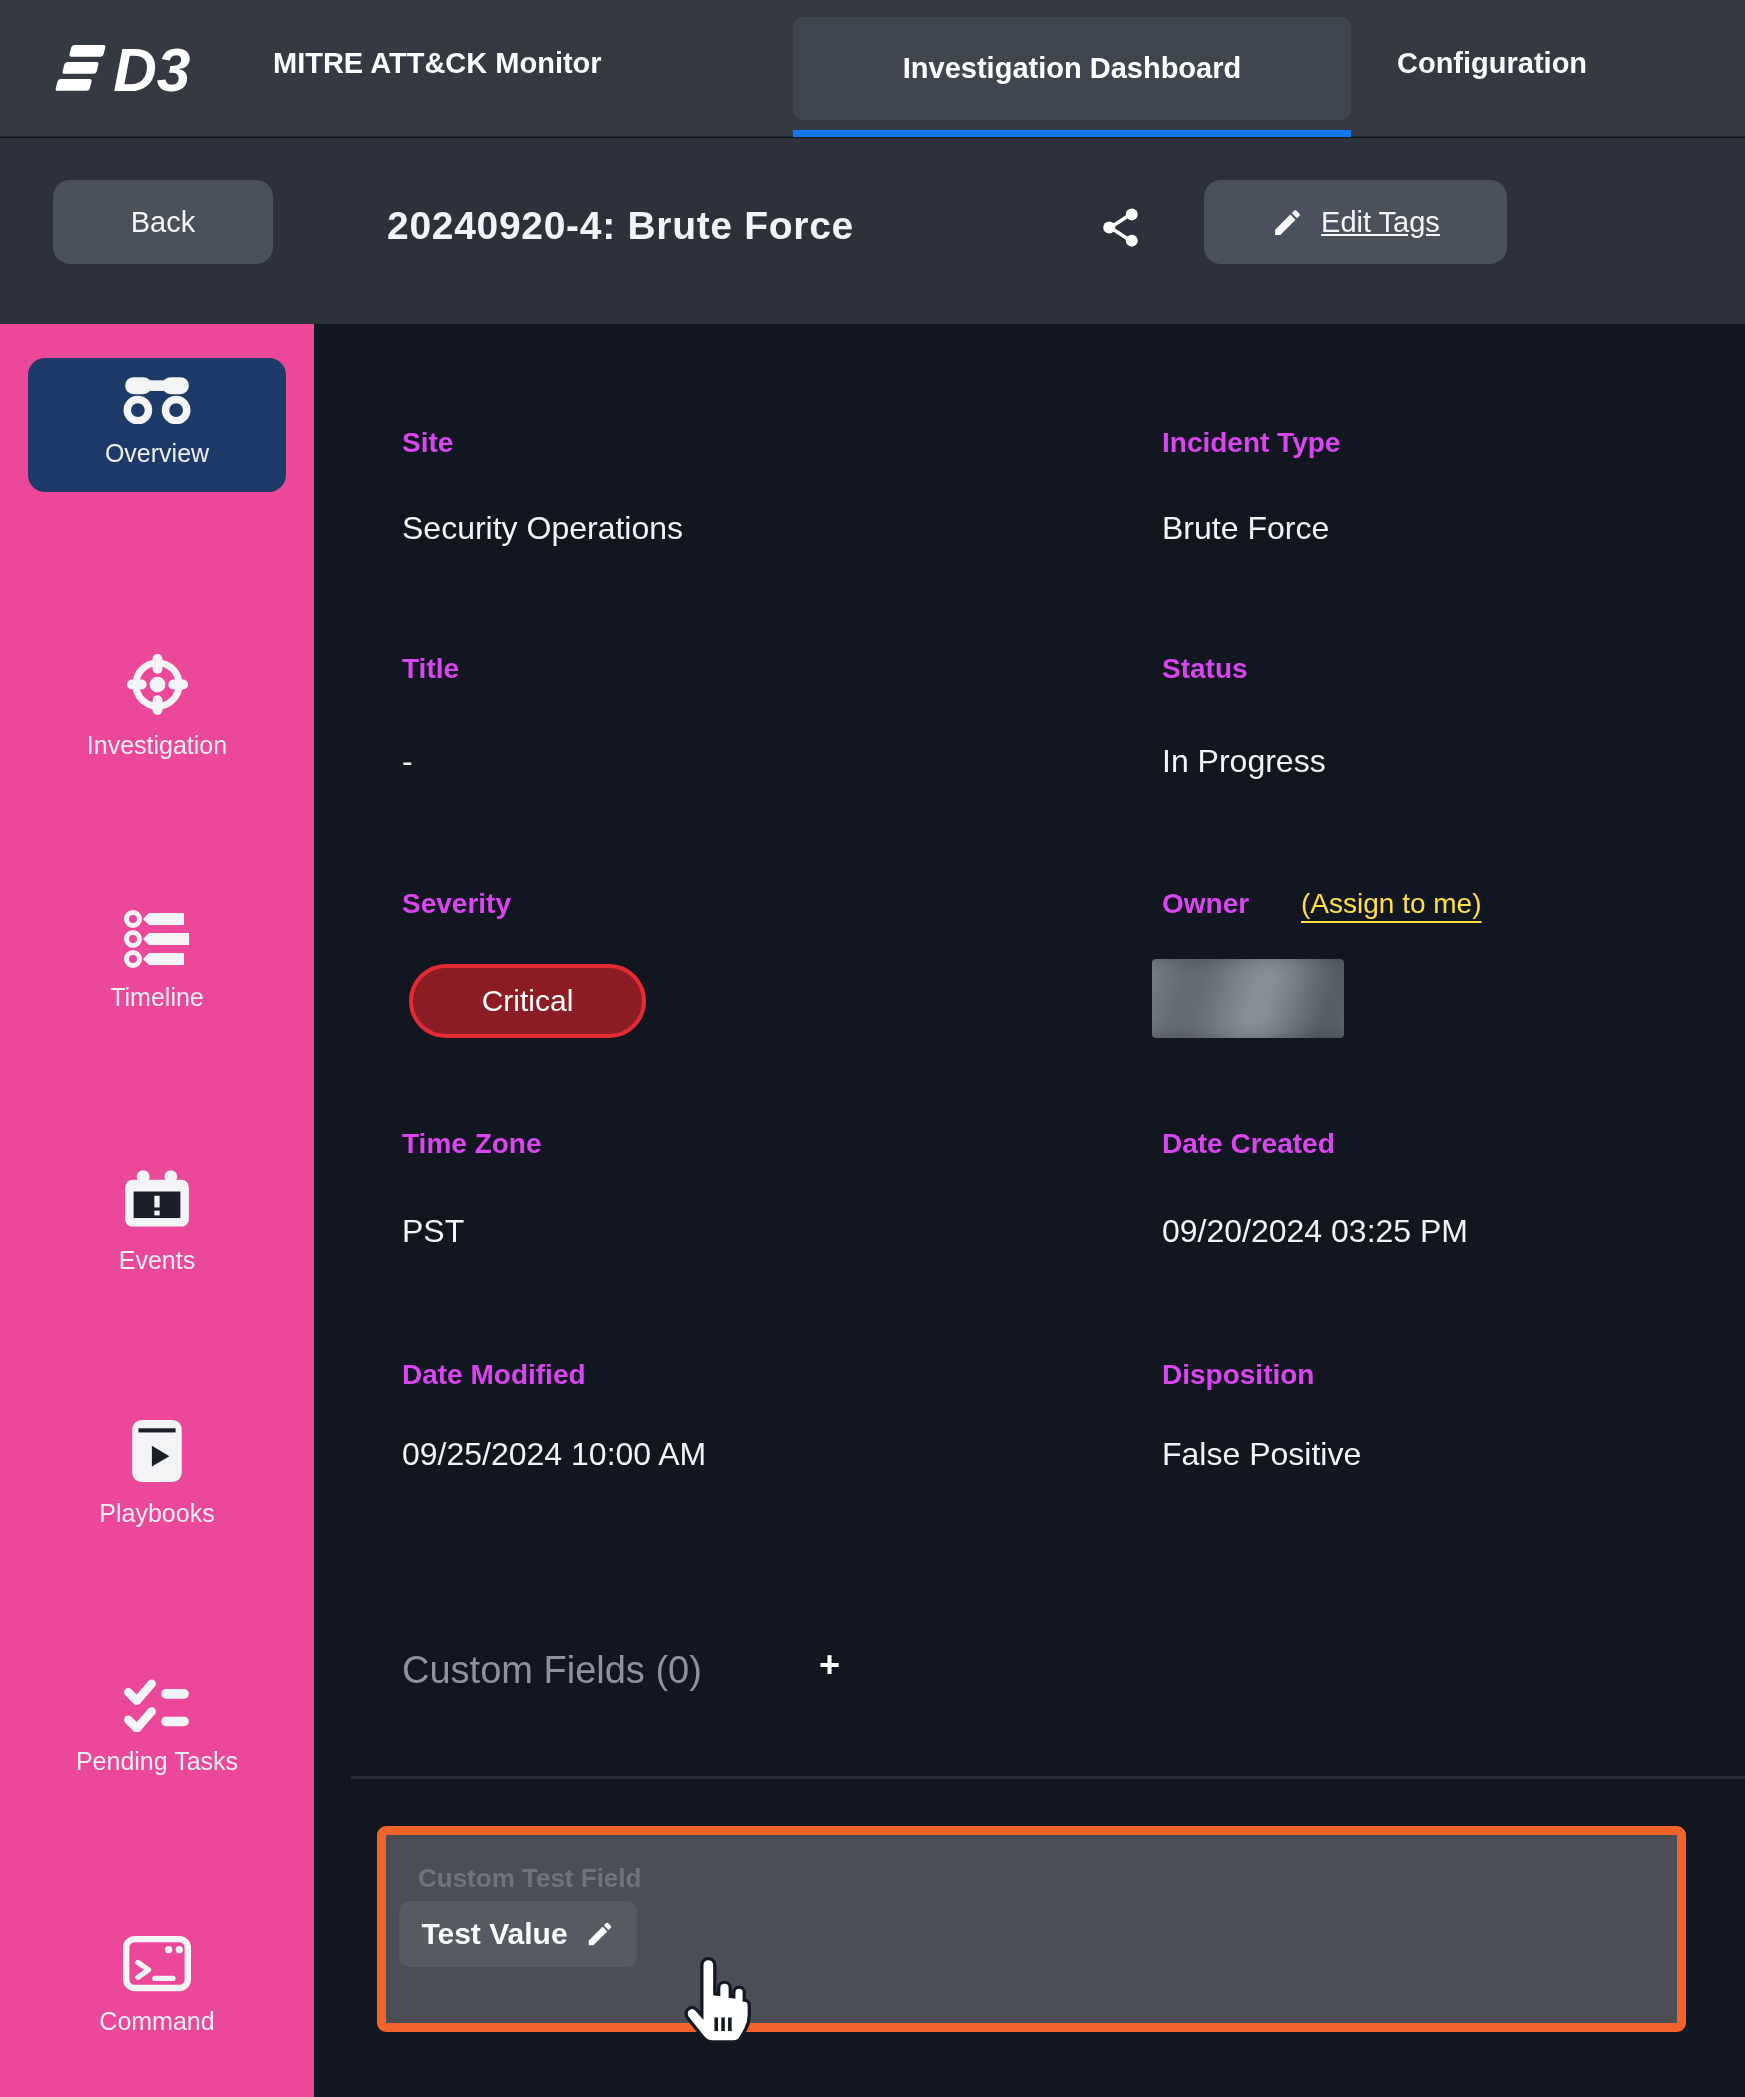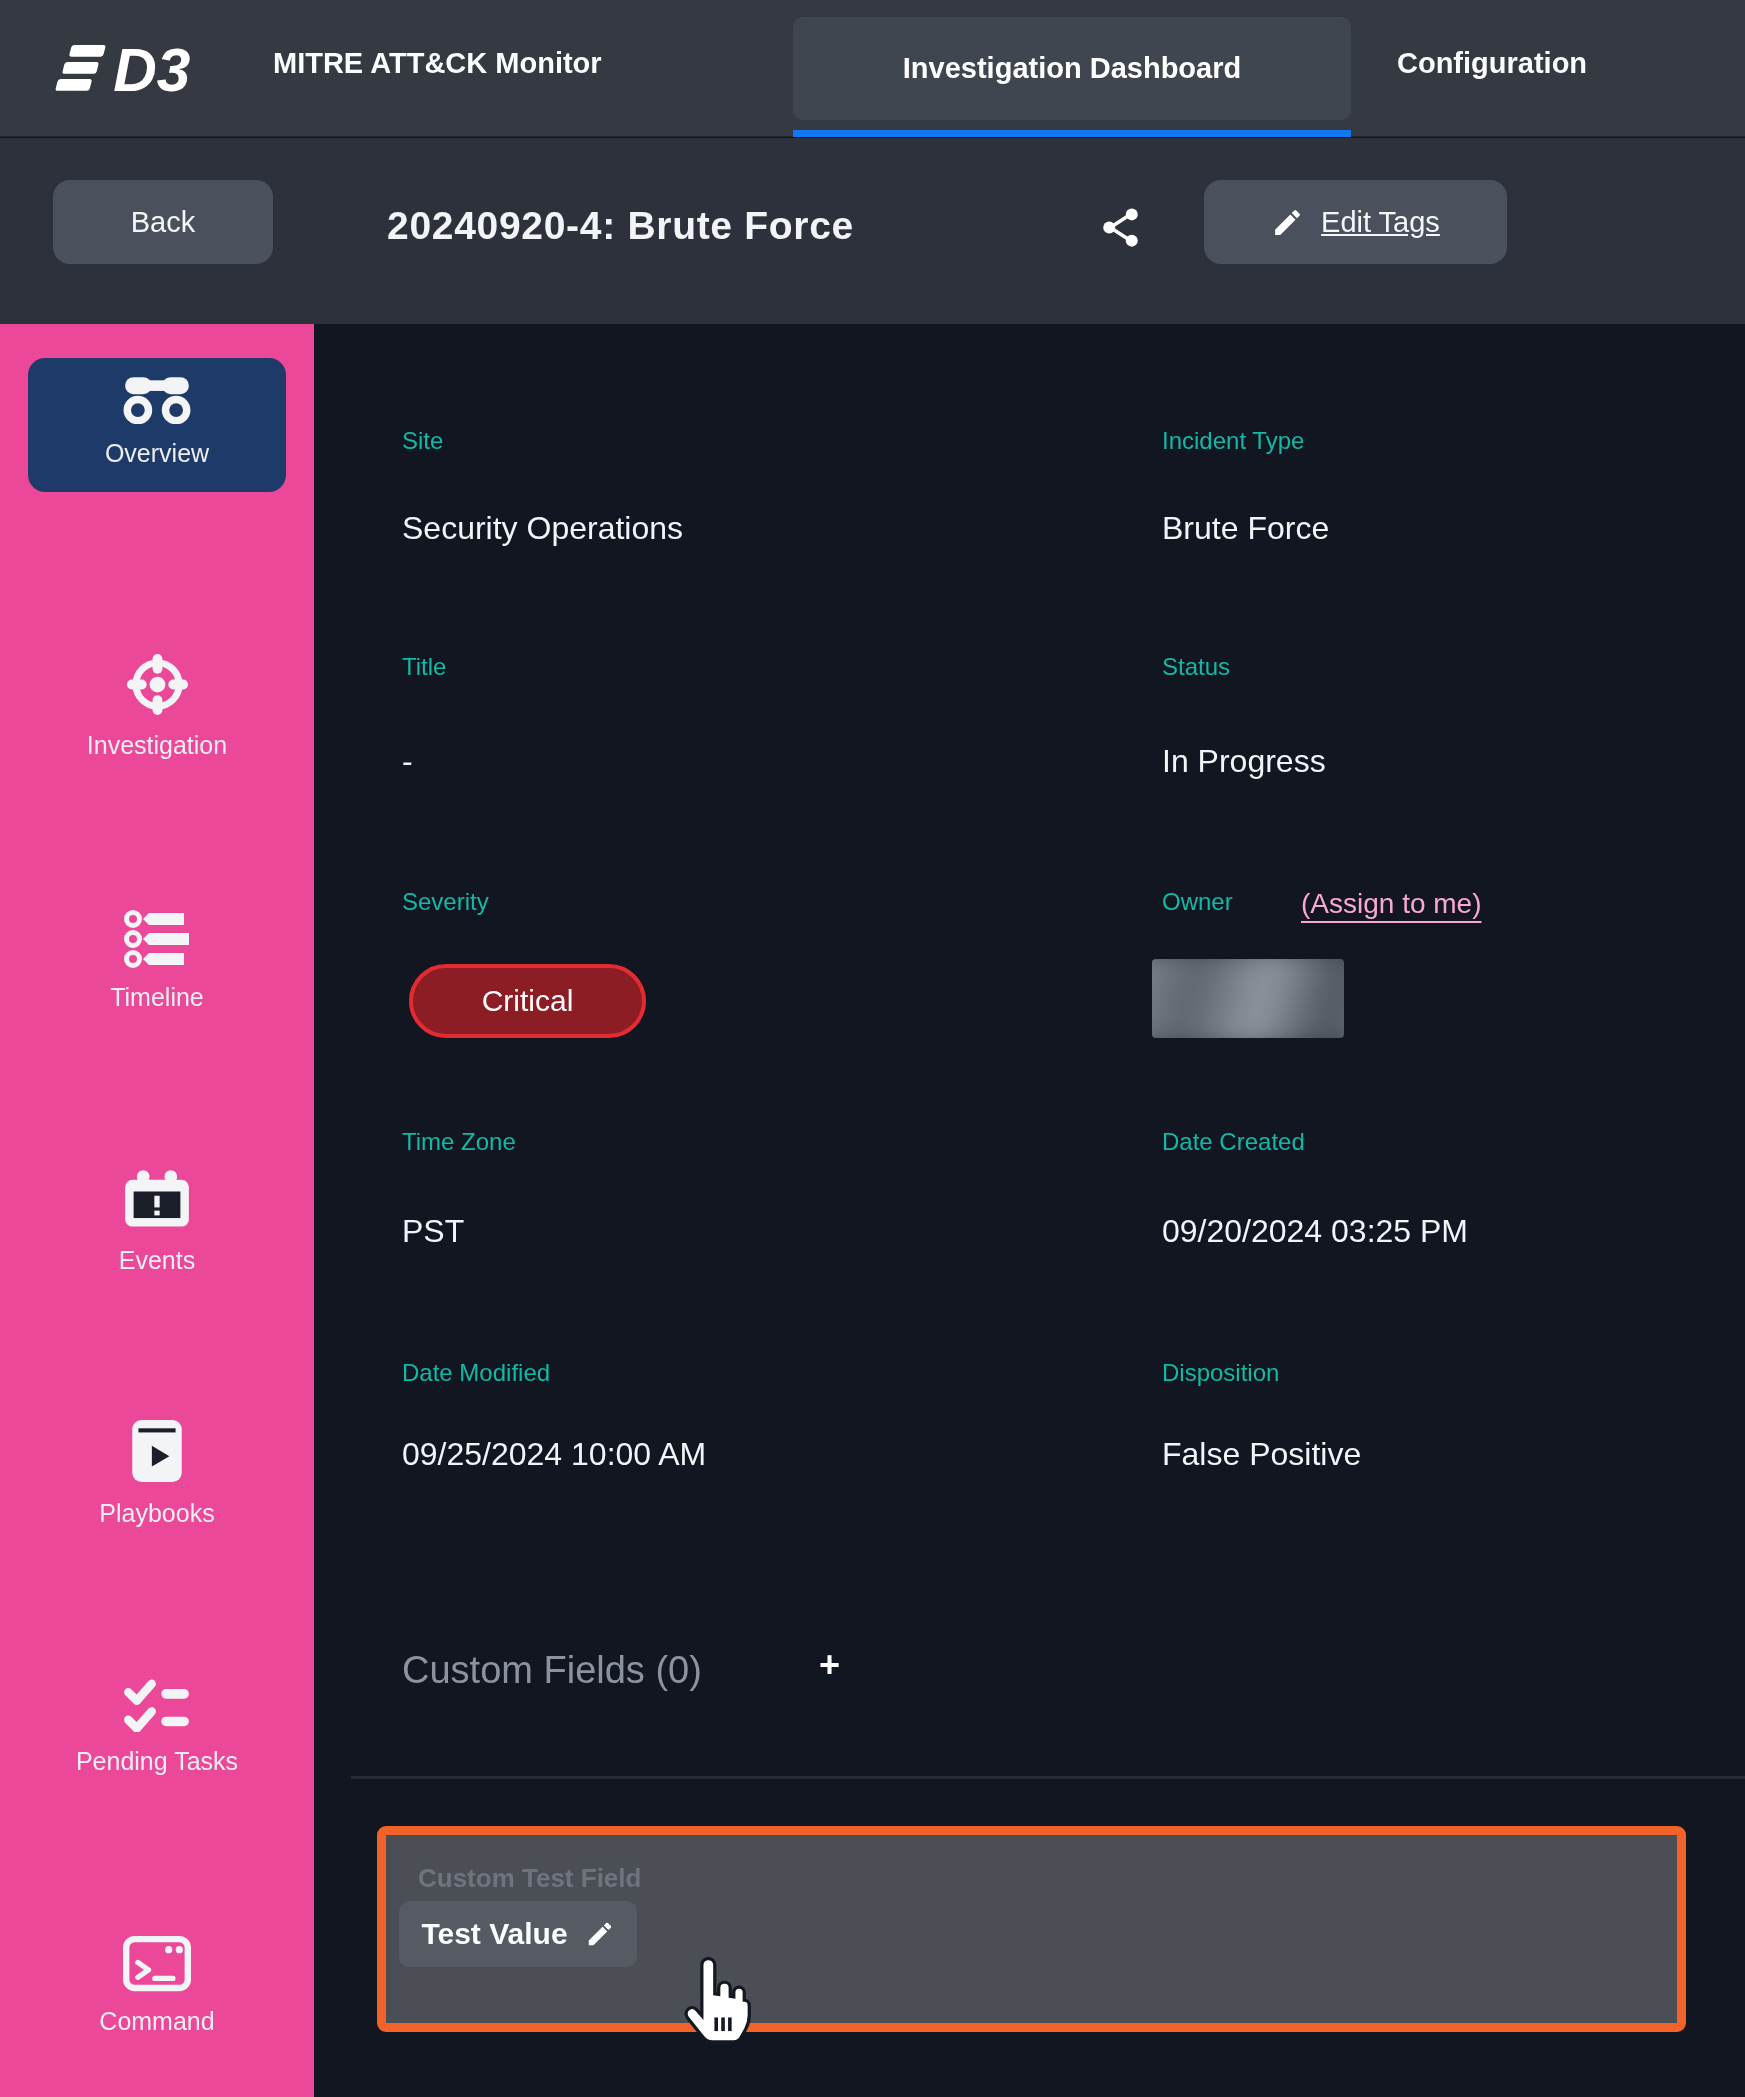--- a/index.html
+++ b/index.html
@@ -21,26 +21,26 @@
   .share{position:absolute;left:1098px;top:67px;width:45px;height:45px;cursor:pointer;}
   .edit-btn{position:absolute;left:1204px;top:42px;width:303px;height:84px;gap:17px;text-decoration:underline;}
   
   .sidebar{position:absolute;left:0;top:324px;width:314px;height:1773px;background:#ec4899;}
   .side-item{position:absolute;left:0;width:314px;text-align:center;cursor:pointer;}
   .side-item .ic{display:flex;justify-content:center;margin-bottom:14.5px;}
   .side-label{font-size:25px;color:#eceef2;white-space:nowrap;}
   .side-active-card{position:absolute;left:28px;top:34px;width:258px;height:134px;background:#1e3a68;border-radius:17px;}
   
   .main{position:absolute;left:314px;top:324px;width:1431px;height:1773px;background:#121620;}
-  .flabel{position:absolute;font-size:24px;color:#14b8a6;white-space:nowrap;}
+  .flabel{position:absolute;font-size:28px;color:#d946ef;white-space:nowrap;font-weight:bold;}
   .fvalue{position:absolute;font-size:32px;color:#f2f4f7;white-space:nowrap;}
   .badge-critical{position:absolute;left:95px;top:640px;width:229px;height:66px;background:#8d1d25;
       border:4px solid #e42a33;border-radius:39px;display:flex;align-items:center;justify-content:center;
       font-size:30px;color:#ffffff;}
-  .assign-link{position:absolute;left:987px;top:564px;font-size:28px;color:#f9a8d4;text-decoration:underline;
+  .assign-link{position:absolute;left:987px;top:564px;font-size:28px;color:#fde047;text-decoration:underline;
       text-underline-offset:8px;cursor:pointer;white-space:nowrap;}
   .blur-wrap{position:absolute;left:838px;top:635px;width:192px;height:79px;overflow:hidden;border-radius:4px;}
   .blur-fill{width:100%;height:100%;transform:scale(1.35);filter:blur(10.5px);
       background:linear-gradient(105deg,#8e949c 0%,#5d636b 30%,#9298a0 55%,#4e545c 80%,#7b818a 100%);}
   .cf-header{position:absolute;left:88px;top:1325px;font-size:38px;font-weight:400;color:#8d939e;}
   .cf-add{position:absolute;left:505px;top:1320px;font-size:36px;font-weight:700;color:#ffffff;cursor:pointer;}
   .divider{position:absolute;left:37px;top:1452px;right:0;height:3.3px;background:#262b35;}
   .hl-box{position:absolute;left:63px;top:1502px;width:1291px;height:188px;background:#4b4e55;
       border:9.2px solid #f2632a;border-radius:9px;}
   .hl-label{position:absolute;left:32px;top:28px;font-size:26px;font-weight:700;color:#6e737d;white-space:nowrap;}

